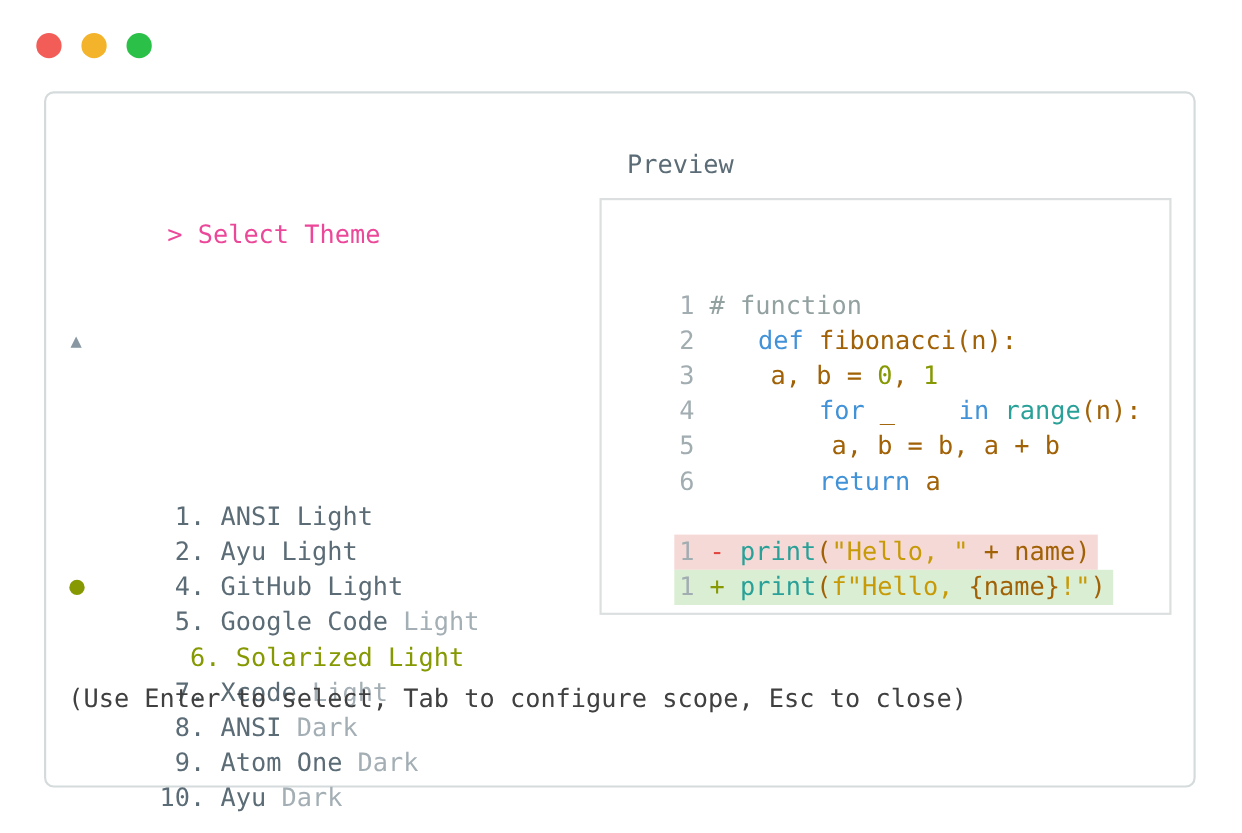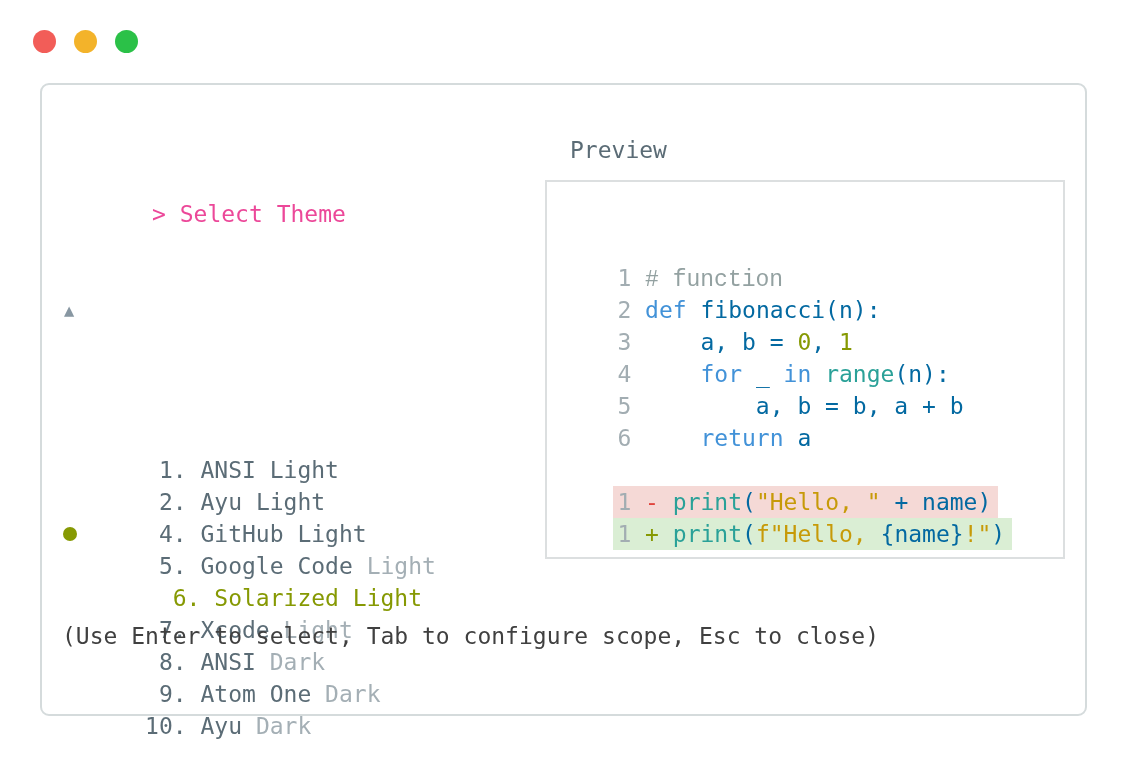--- a/index.html
+++ b/index.html
@@ -39,26 +39,26 @@
   .preview-title{position:absolute;left:528px;top:49px;color:#5b6c76;height:32px;}
   .preview-box{position:absolute;left:503px;top:95px;width:520px;height:379px;
                border:2px solid #dcdfe0;box-sizing:border-box;background:#ffffff;
                padding-top:48px;overflow:hidden;}
   .code-row{height:32px;line-height:32px;white-space:pre;padding-left:11px;font-size:23px;}
   .code-row .bgwrap{display:inline-block;padding:0 7px 0 4px;}
   .code-row.removed .bgwrap{background:#f5d9d6;}
   .code-row.added .bgwrap{background:#daeed4;}
 
   .c-gut{color:#a2adb2;}
-  .c-def{color:#0369a1;}
-  .c-kw{color:#4292d8;}
+  .c-def{color:#a16207;}
+  .c-kw{color:#4292d8;margin-left:44px;}
   .c-fn{color:#2aa198;margin-top:40px;}
   .c-num{color:#869903;}
   .c-str{color:#c79a08;}
-  .c-cmt{color:#93a1a1;font-family:Liberation Mono, monospace;}
+  .c-cmt{color:#93a1a1;}
   .c-red{color:#e0443c;}
   .c-add{color:#869903;}
 </style>
 </head>
 <body>
 
 <div class="traffic">
   <div class="dot red"></div>
   <div class="dot yellow"></div>
   <div class="dot green"></div>

